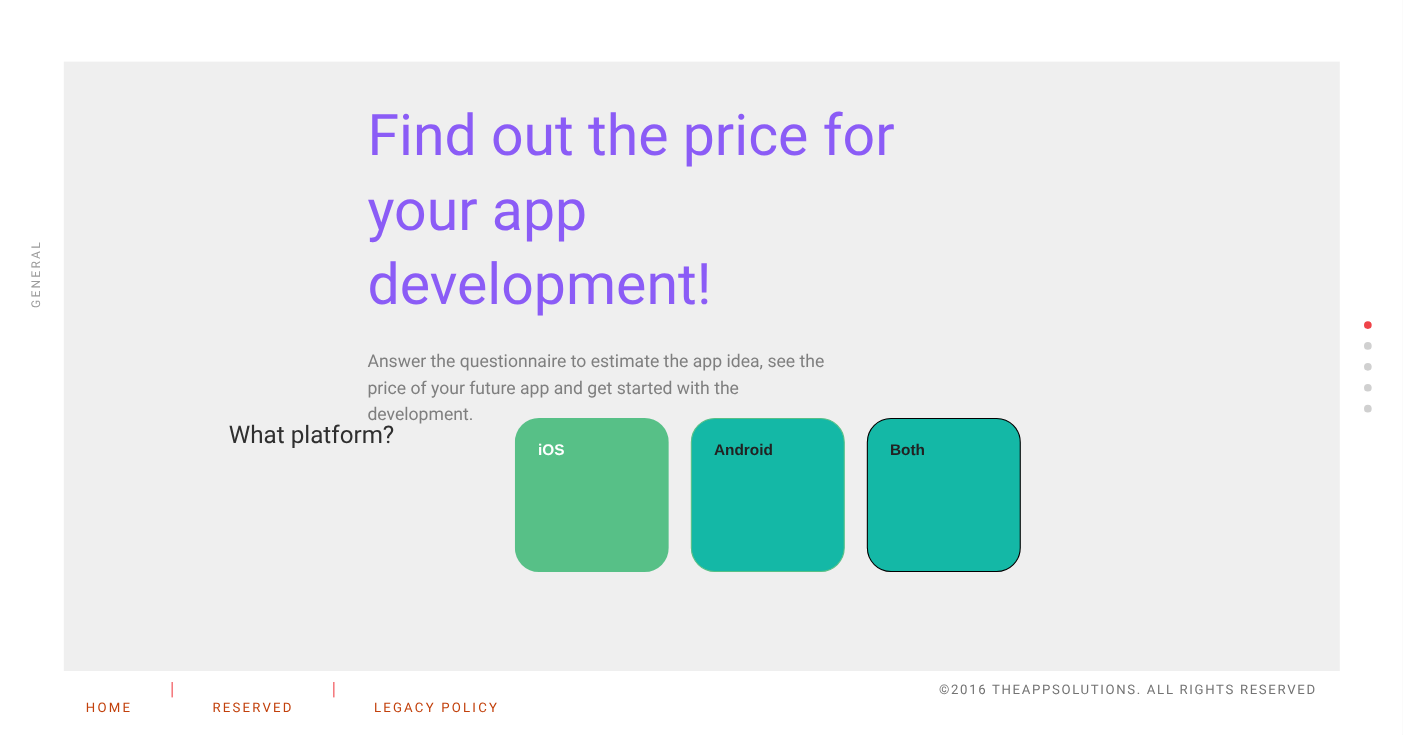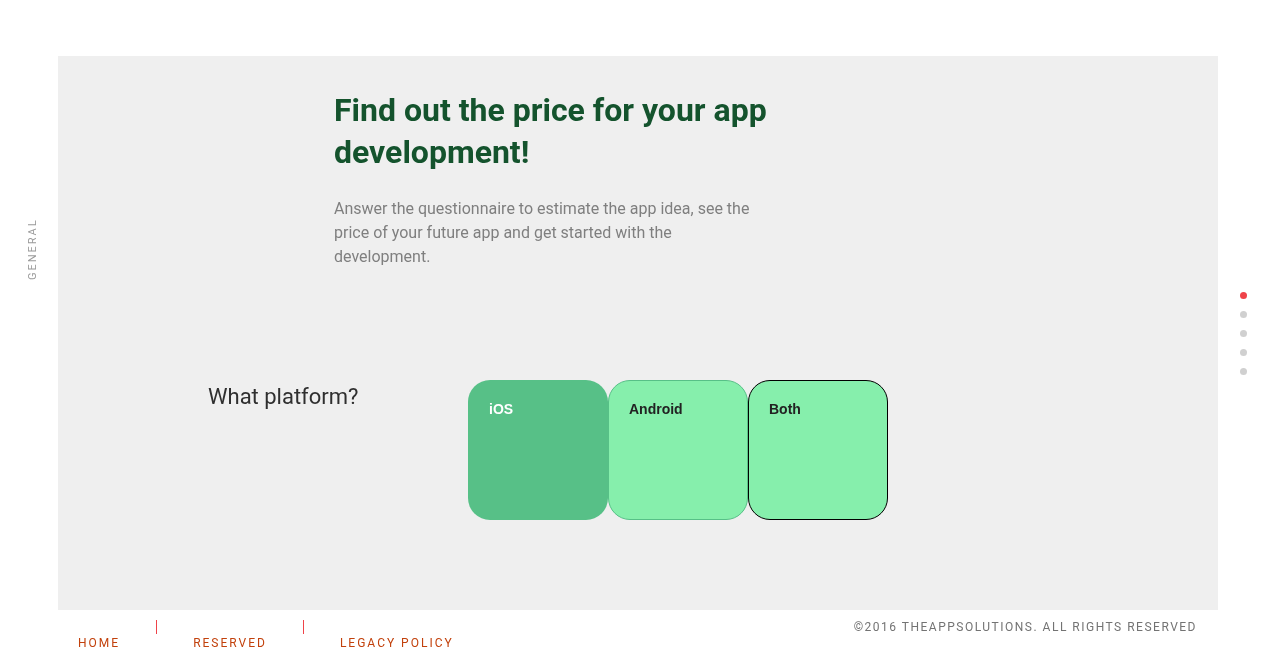--- a/index.html
+++ b/index.html
@@ -27,24 +27,24 @@
     width: 1160px;
     height: 554px;
     background: #efefef;
   }
 
   .panel-inner {
     padding: 34px 276px 0 276px; 
   }
 
   .headline {
-    font-size: 32px;
-    font-weight: 700;
+    font-size: 52px;
+    font-weight: 400;
     line-height: 1.3;
-    color: #14532d;
+    color: #8b5cf6;
     max-width: 520px;
   }
 
   .subhead {
     margin-top: 24px;
     font-size: 16px;
     line-height: 1.5;
     color: #7f7f7f;
     max-width: 430px;
   }
@@ -60,27 +60,28 @@
   .question-label {
     font-size: 22px;
     font-weight: 400;
     color: #2f2f2f;
     width: 260px;
     padding-top: 4px;
   }
 
   .options {
     display: flex;
+    gap: 20px;
   }
 
   .option-card {
     width: 140px;
     height: 140px;
     border-radius: 22px;
-    background: #86efac;
+    background: #14b8a6;
     border: 1px solid #000;
     padding: 20px;
     cursor: pointer;
     font-size: 14px;
     font-weight: 700;
     color: #222;
     display: flex;
     align-items: flex-start;
     text-align: left;
   }

